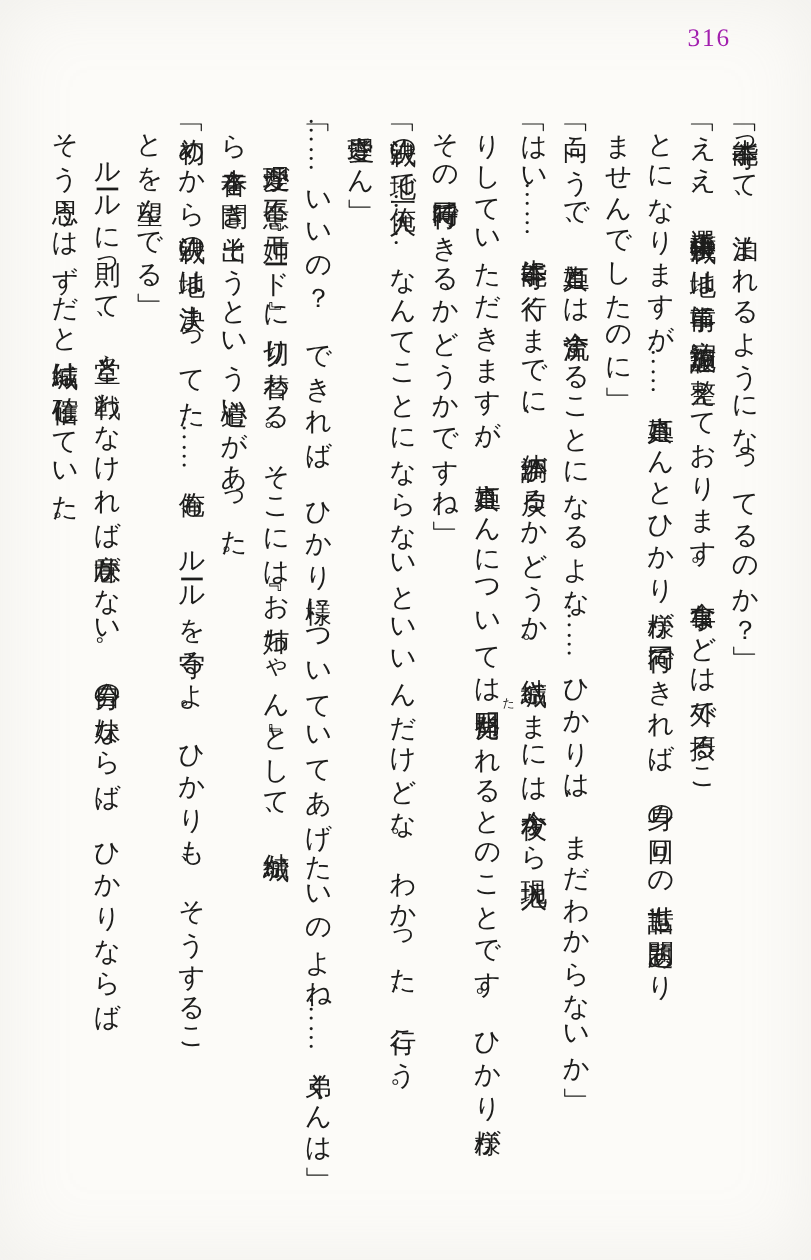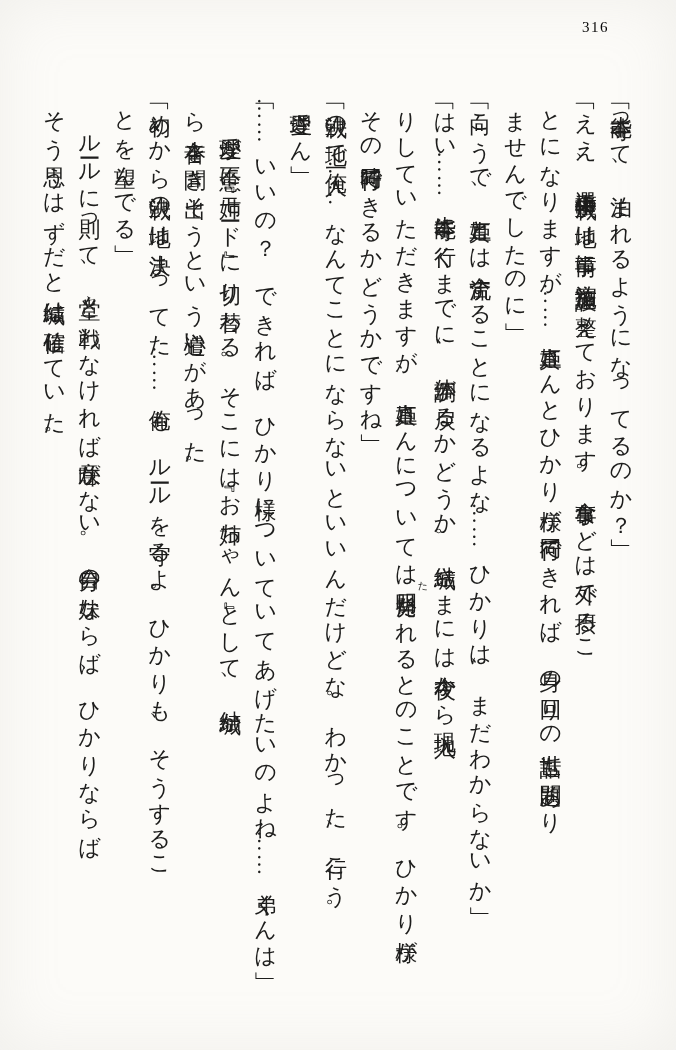--- a/index.html
+++ b/index.html
@@ -19,23 +19,23 @@
     content: "";
     position: absolute;
     inset: 0;
     pointer-events: none;
     box-shadow: inset 0 0 60px rgba(190,190,185,0.18);
   }
   .pagenum {
     position: absolute;
     top: 19px;
     right: 67px;
-    font-size: 15px;
+    font-size: 21px;
     letter-spacing: 1.5px;
-    color: #000000;
+    color: #a21caf;
     margin-left: 45px;
   }
   .textblock {
     position: absolute;
     top: 96px;
     right: 37px;
     height: 906px;
     writing-mode: vertical-rl;
     text-orientation: mixed;
     font-size: 22px;

